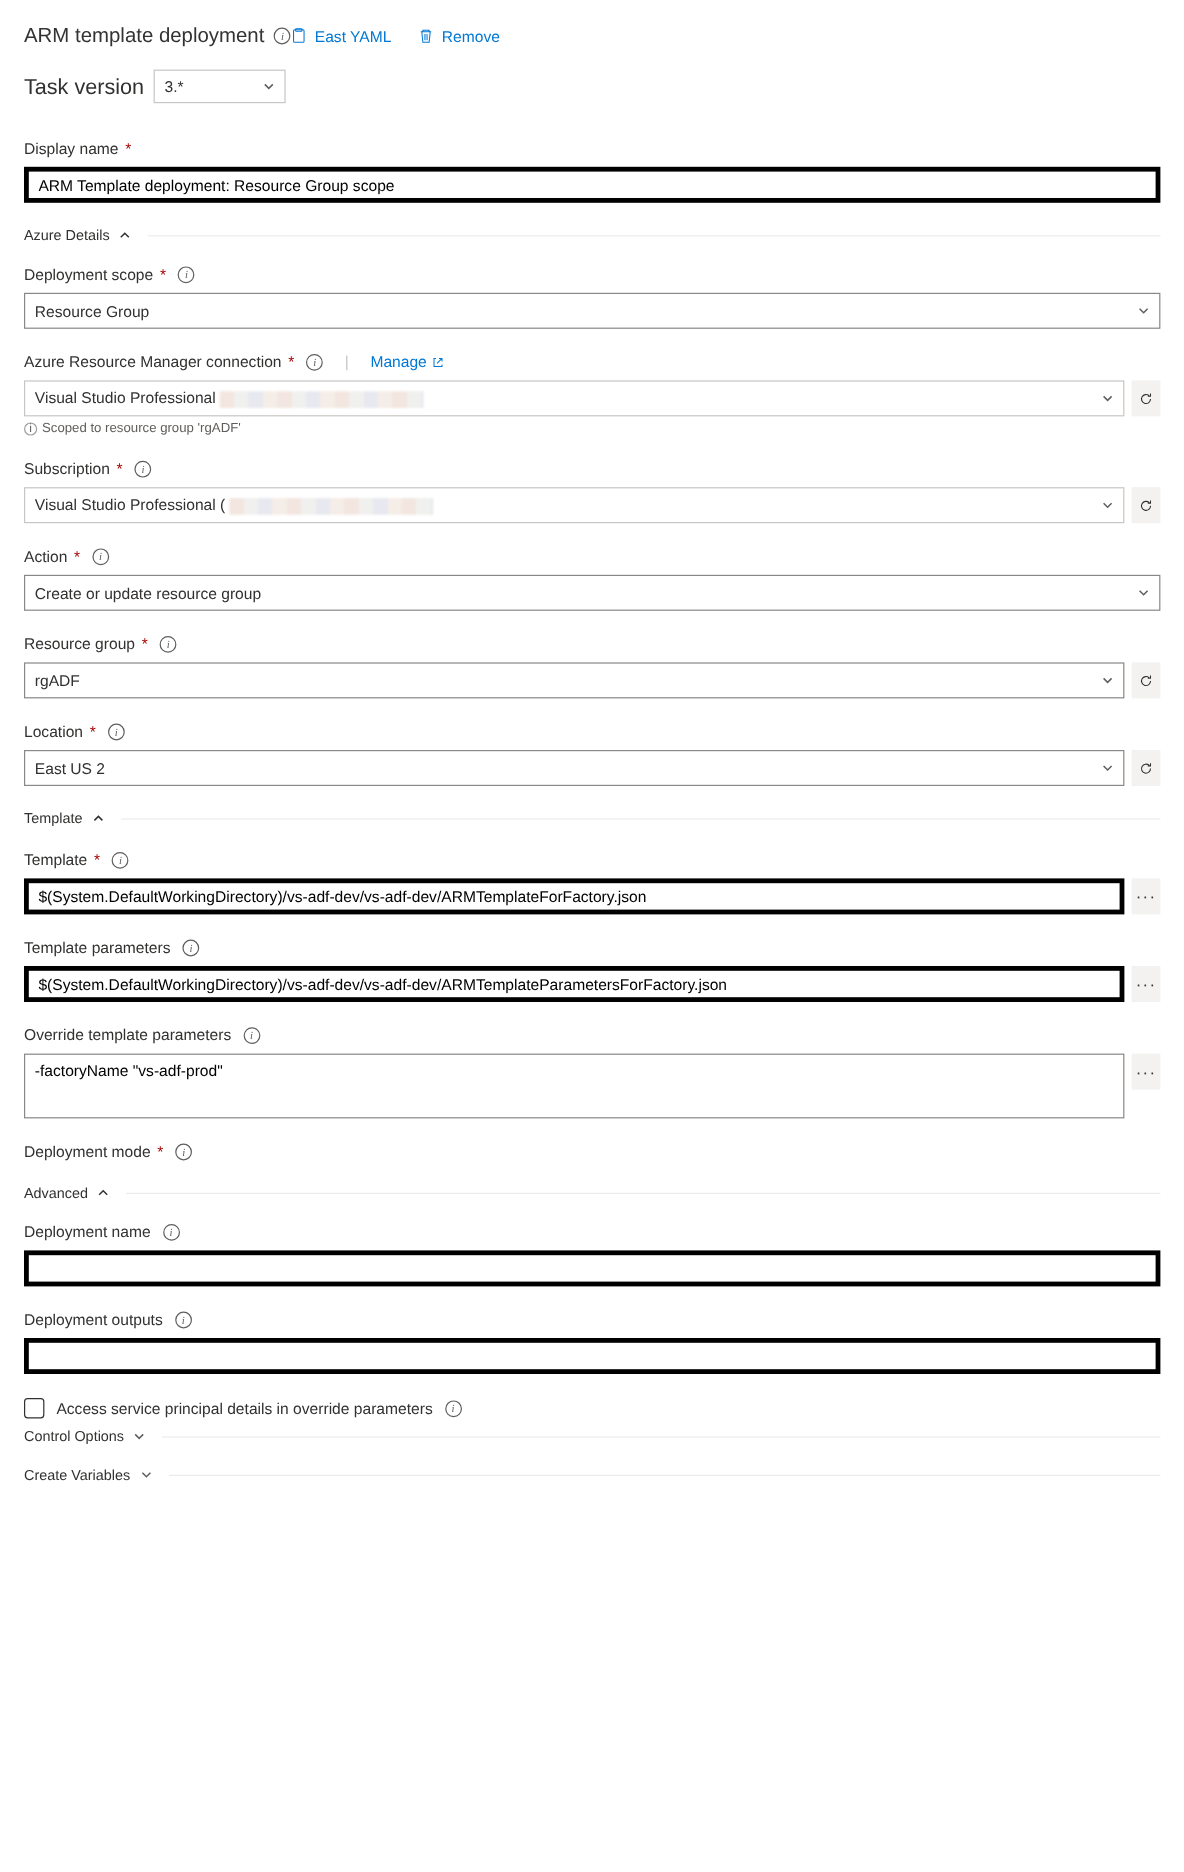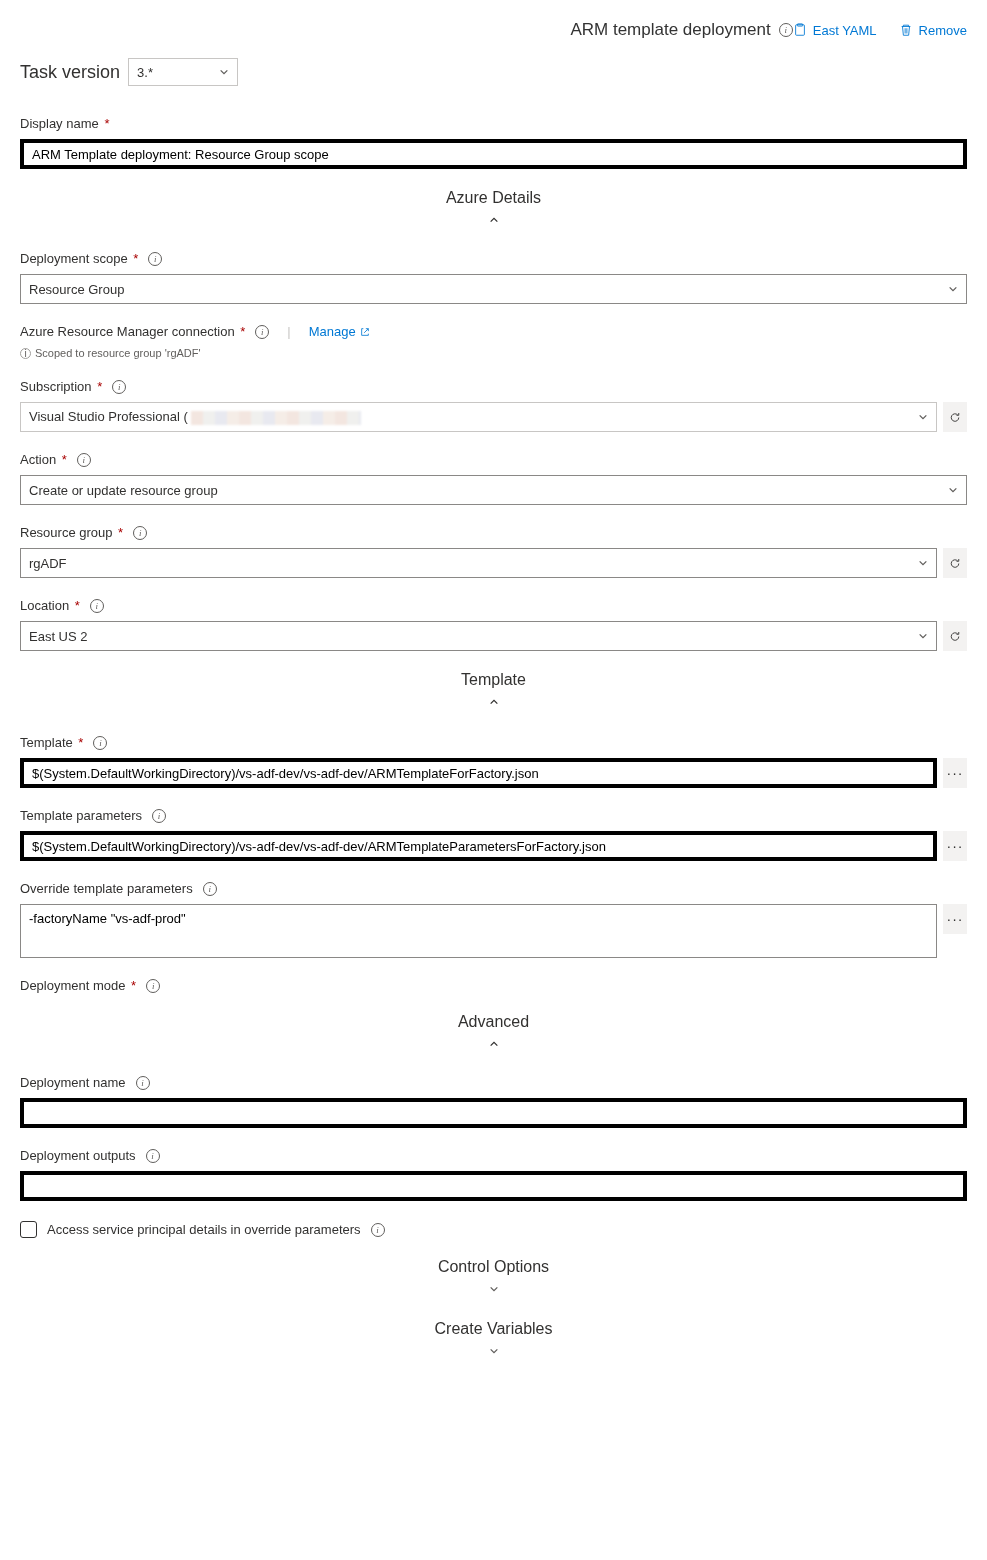--- a/index.html
+++ b/index.html
@@ -5,21 +5,21 @@
   * { box-sizing: border-box; }
   body {
     font-family: "Segoe UI", -apple-system, sans-serif;
     font-size: 13px;
     color: #323130;
     margin: 0;
     padding: 20px;
     background: #fff;
     width: 987px;
   }
-  .header-row { display: flex; justify-content: flex-end; align-items: center; margin-bottom: 18px; }
+  .header-row { display: flex; justify-content: flex-start; align-items: center; margin-bottom: 18px; }
   .title { font-size: 17px; color: #333; display: flex; align-items: center; gap: 8px; }
   .header-actions { display: flex; gap: 22px; }
   .link-action { color: #0078d4; font-size: 13px; cursor: pointer; display: flex; align-items: center; gap: 6px; }
   .link-action svg { width: 14px; height: 14px; }
   .taskversion-row { display: flex; align-items: center; gap: 8px; margin-bottom: 30px; }
   .taskversion-row .label { font-size: 18px; }
   .version-select {
     border: 1px solid #c8c6c4; height: 28px; width: 110px;
     display: flex; align-items: center; justify-content: space-between;
     padding: 0 8px; font-size: 13px; cursor: pointer;
@@ -40,22 +40,22 @@
     padding: 0 8px; font-size: 13px; display: flex; align-items: center;
     justify-content: space-between; cursor: pointer; background: #fff;
   }
   .input-row { display: flex; gap: 6px; align-items: flex-start; }
   .input-row .select-input, .input-row .text-input, .input-row .textarea-input { flex: 1; }
   .side-btn {
     width: 24px; height: 30px; border: none; background: #f3f2f1;
     display: flex; align-items: center; justify-content: center; cursor: pointer;
   }
   .section-header {
-    display: flex; align-items: center; gap: 8px; margin: 20px 0 18px 0;
-    font-size: 16px; cursor: pointer; flex-direction: column;
+    display: flex; align-items: center; gap: 8px; margin: 8px 0 18px 0;
+    font-size: 12px; cursor: pointer;
   }
   .section-header::after {
     content: ""; flex: 1; height: 1px; background: #edebe9; margin-left: 6px;
   }
   .info-icon {
     width: 14px; height: 14px; border: 1px solid #605e5c; border-radius: 50%;
     display: inline-flex; align-items: center; justify-content: center;
     font-size: 9px; font-style: italic; font-family: serif; color: #605e5c;
     flex-shrink: 0;
   }
@@ -140,20 +140,33 @@
     <span><span>Azure Resource Manager connection</span><span class="req"> *</span></span>
     <span class="info-icon">i</span>
     <span class="pipe-sep">|</span>
     <span class="manage-link">
       <span>Manage</span>
       <svg class="ext-link-icon" viewBox="0 0 12 12">
           <path d="M4 2H2v8h8V8M7 2h3v3M10 2L5 7" fill="none" stroke="#0078d4"></path>
         </svg>
     </span>
   </div>
+  <div class="input-row">
+    <div class="select-input" style="border-color:#c8c6c4">
+      <span><span>Visual Studio Professional</span> <span class="redacted"></span></span>
+      <svg class="chevron chev-down" viewBox="0 0 12 12">
+          <path d="M2 4l4 4 4-4"></path>
+        </svg>
+    </div>
+    <button class="side-btn">
+      <svg class="refresh" viewBox="0 0 16 16">
+          <path d="M13 8a5 5 0 1 1-1.5-3.5M13 2v3h-3"></path>
+        </svg>
+    </button>
+  </div>
   <div class="helper-text">
     <span class="small-icon">i</span>
     <span>Scoped to resource group 'rgADF'</span>
   </div>
 </div>
 
 <div class="field">
   <div class="field-label">
     <span><span>Subscription</span><span class="req"> *</span></span>
     <span class="info-icon">i</span>

